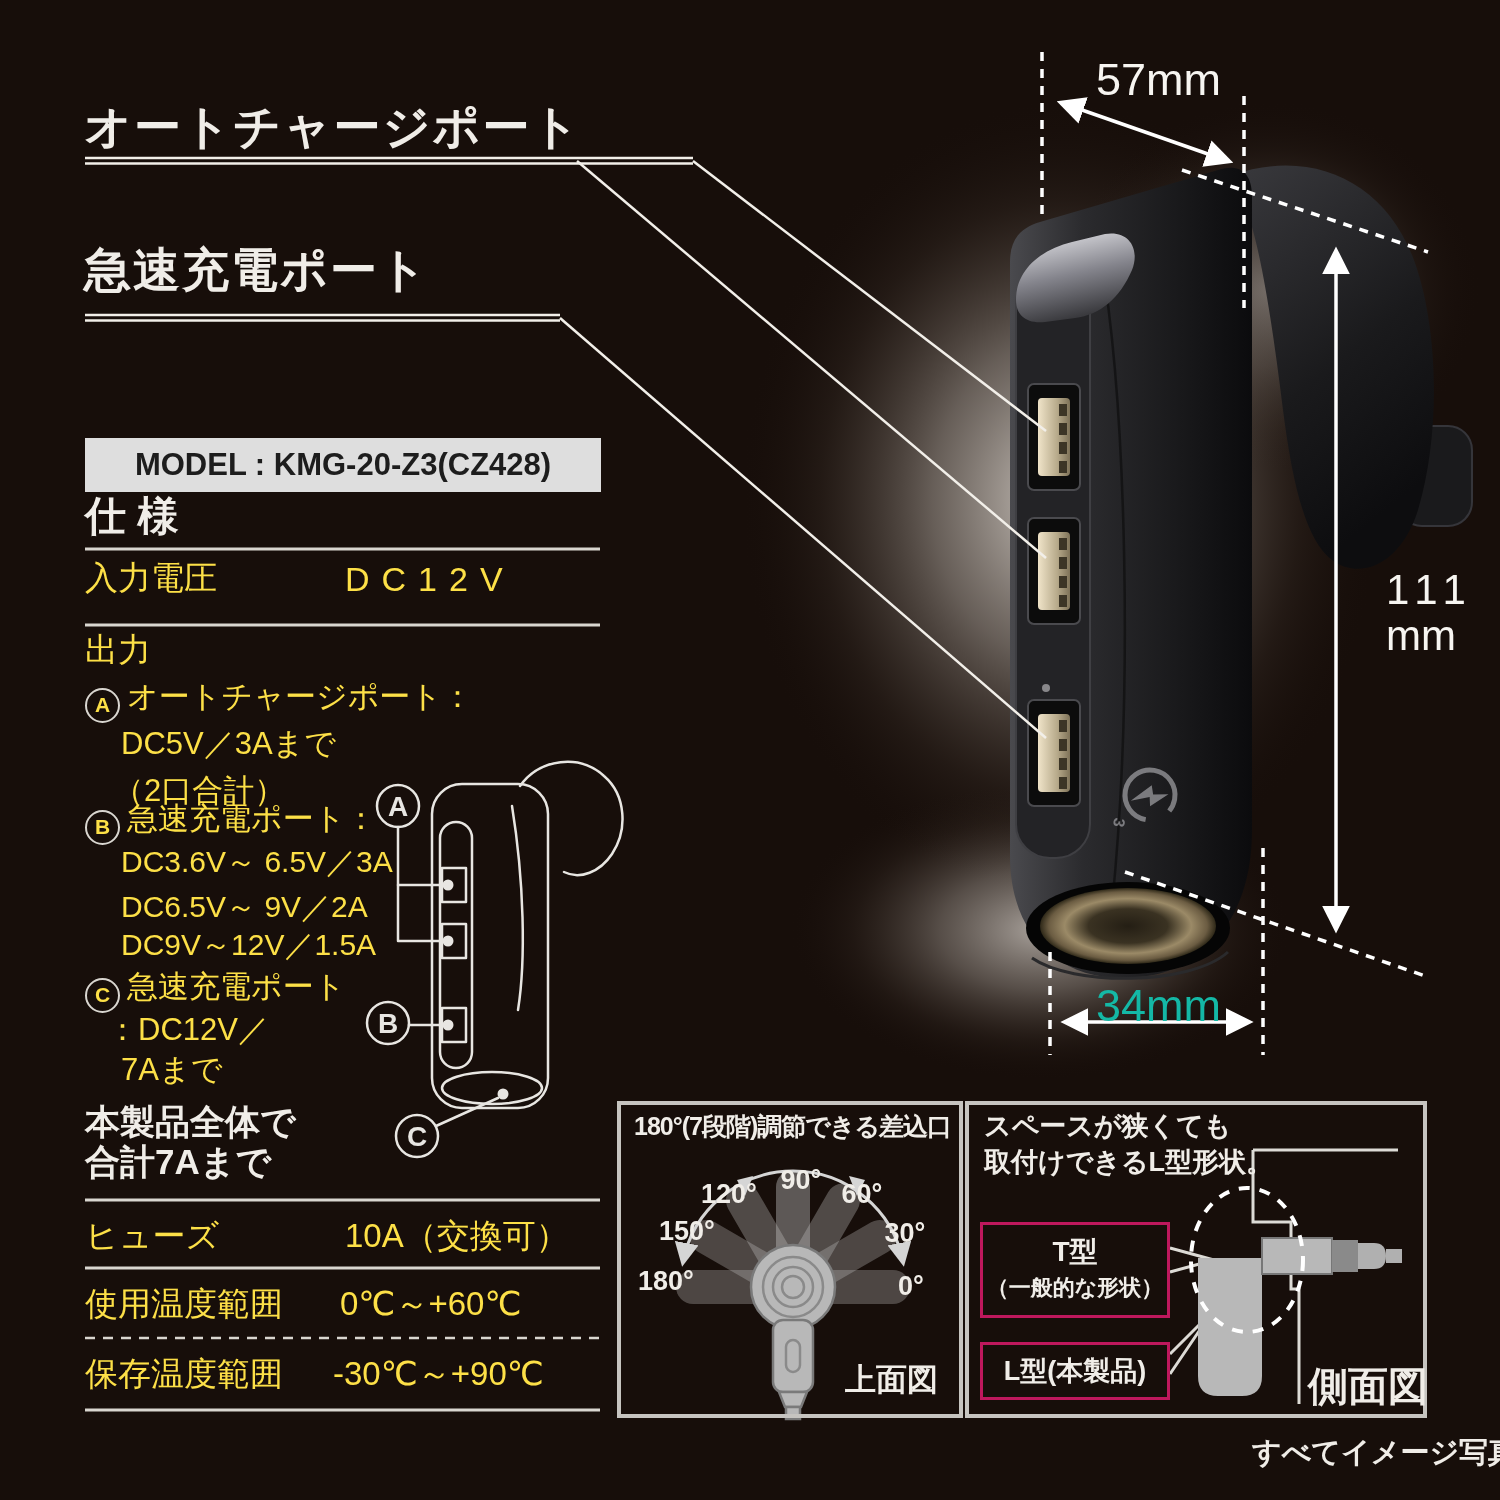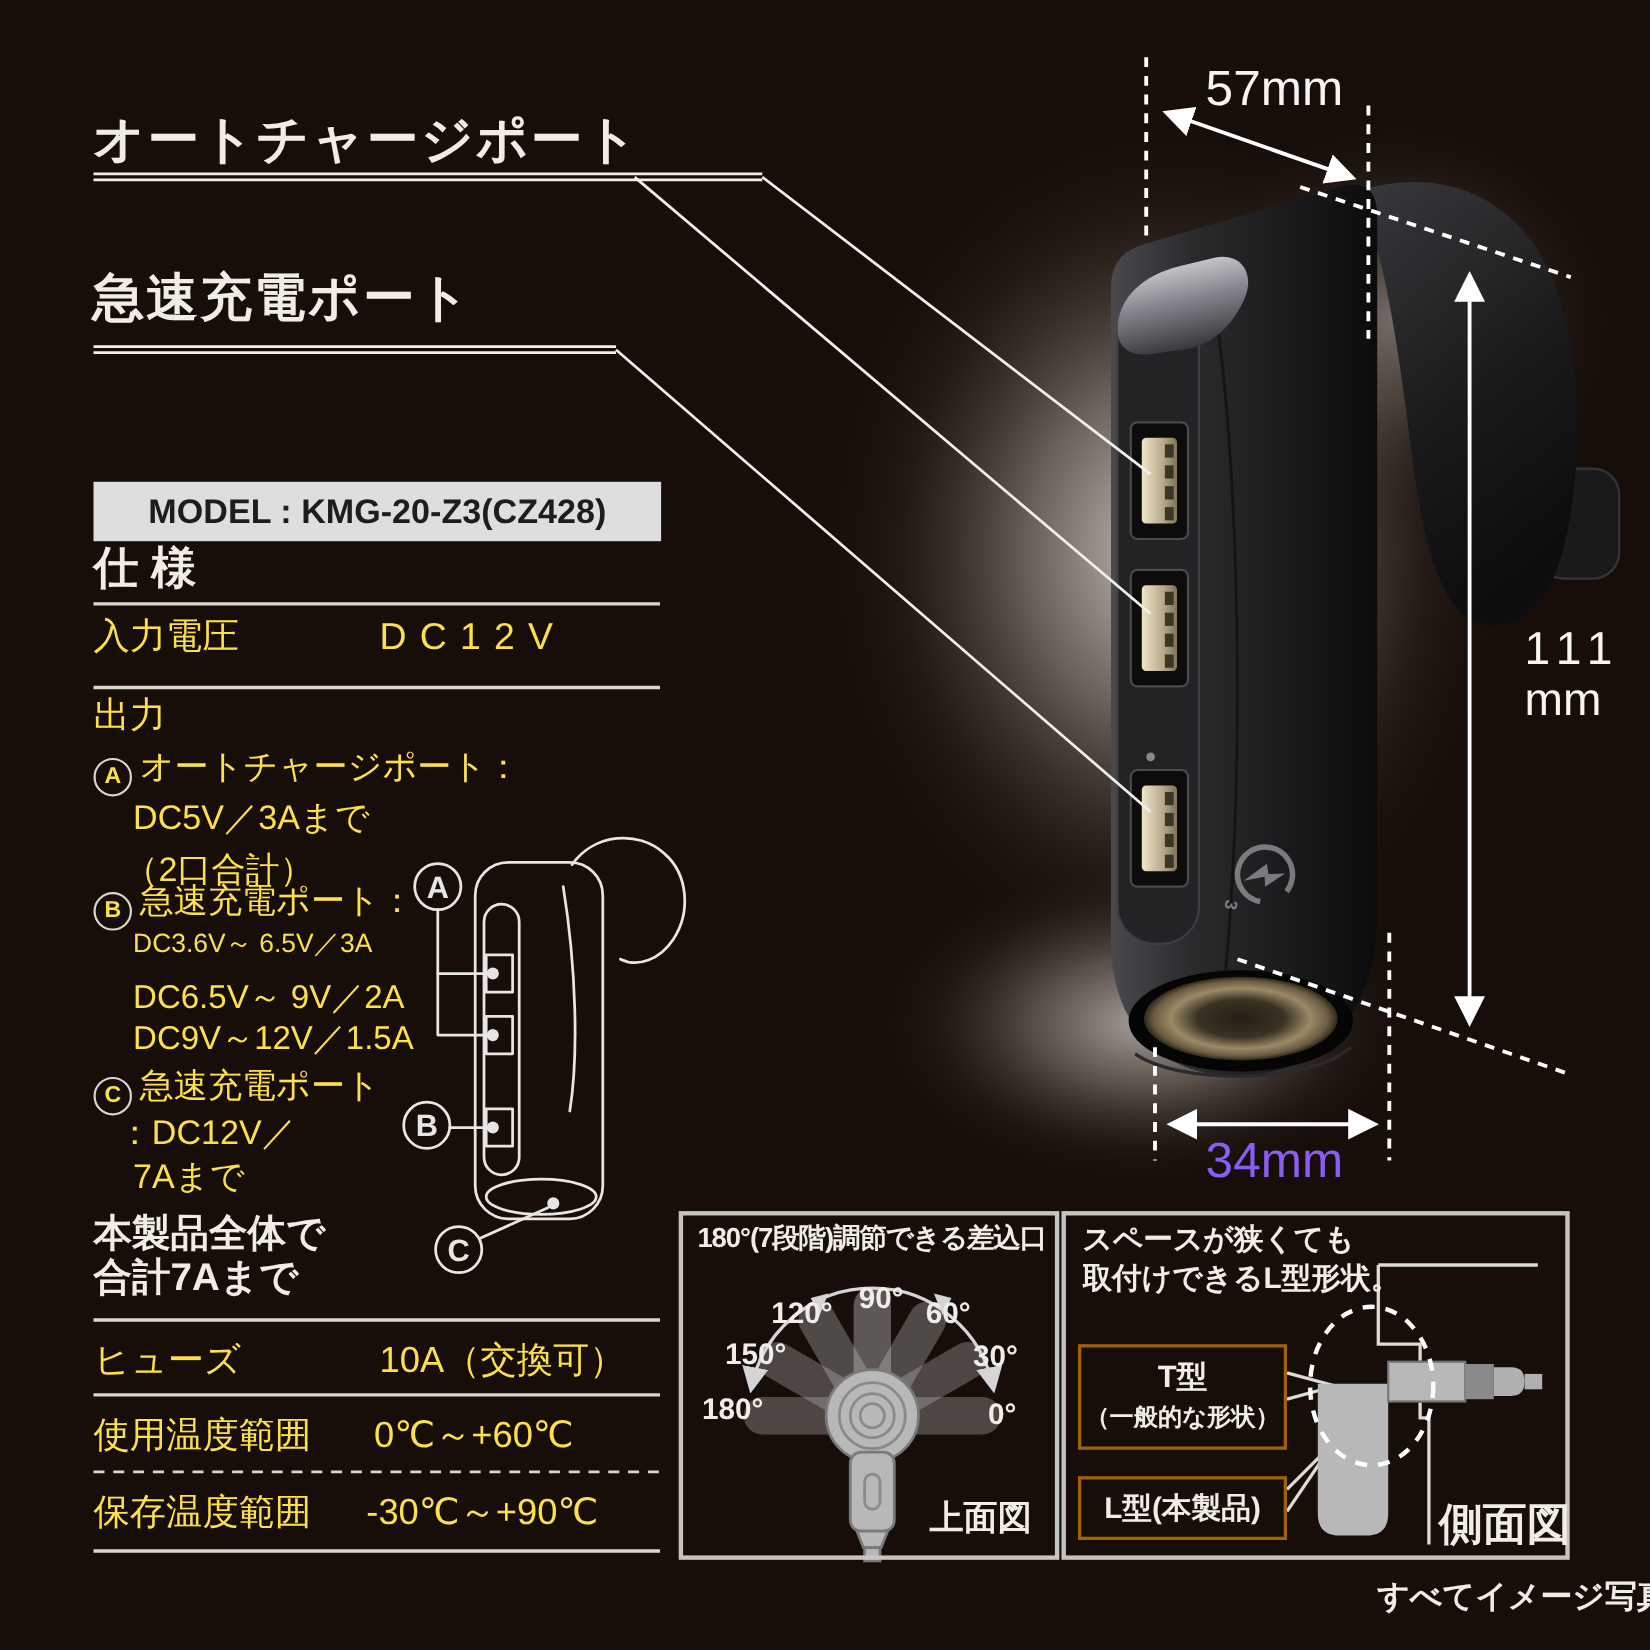--- a/index.html
+++ b/index.html
@@ -9,21 +9,21 @@
   .t{position:absolute;z-index:2;white-space:nowrap;color:#fde047;line-height:1.12;}
   .bright{color:#f0ede8;}
   .b{font-weight:bold;}
   .ctr{transform:translate(-50%,-50%);}
   .badge{display:inline-block;width:31px;height:31px;border:2.5px solid #d9d6d0;border-radius:50%;
          text-align:center;line-height:29px;font-size:21px;font-weight:bold;margin-right:7px;
          vertical-align:-5px;}
   .modelbox{position:absolute;z-index:2;left:85px;top:438px;width:516px;height:54px;background:#dedede;
             color:#1d1d1d;font-weight:bold;font-size:31px;text-align:center;line-height:54px;}
   .panel{position:absolute;z-index:2;border:4px solid #c6c4c0;box-sizing:border-box;background:transparent;}
-  .bbox{position:absolute;z-index:3;border:3px solid #a16207;box-sizing:border-box;text-align:center;
+  .bbox{position:absolute;z-index:3;border:3px solid #be185d;box-sizing:border-box;text-align:center;
         color:#f0ede8;font-weight:bold;}
 </style>
 </head>
 <body>
 
 <div class="stage">
 
 <svg class="gfx" width="1500" height="1500" viewBox="0 0 1500 1500">
   <defs>
     <radialGradient id="glowG" cx="50%" cy="50%" r="50%">
@@ -228,21 +228,21 @@
 
 <div class="t" style="left:85px;top:680px;font-size:31px;">
   <span class="badge">A</span><span>オートチャージポート：</span>
 </div>
 <div class="t" style="left:121px;top:727px;font-size:31px;">DC5V／3Aまで</div>
 <div class="t" style="left:113px;top:774px;font-size:31px;">（2口合計）</div>
 
 <div class="t" style="left:85px;top:802px;font-size:31px;">
   <span class="badge">B</span><span>急速充電ポート：</span>
 </div>
-<div class="t" style="left:121px;top:845px;font-size:24px;">DC3.6V～ 6.5V／3A</div>
+<div class="t" style="left:121px;top:845px;font-size:30px;">DC3.6V～ 6.5V／3A</div>
 <div class="t" style="left:121px;top:890px;font-size:30px;">DC6.5V～ 9V／2A</div>
 <div class="t" style="left:121px;top:928px;font-size:30px;">DC9V～12V／1.5A</div>
 
 <div class="t" style="left:85px;top:970px;font-size:31px;">
   <span class="badge">C</span><span>急速充電ポート</span>
 </div>
 <div class="t" style="left:107px;top:1013px;font-size:31px;">：DC12V／</div>
 <div class="t" style="left:121px;top:1053px;font-size:31px;">7Aまで</div>
 
 <div class="t bright b" style="left:85px;top:1102px;font-size:35px;">本製品全体で</div>
@@ -262,21 +262,21 @@
         <path d="M85,1200 H600"></path>
     <path d="M85,1268 H600"></path>
         <path d="M85,1338 H600" stroke-dasharray="10 8" stroke-width="2.5"></path>
         <path d="M85,1410 H600"></path>
   </g>
 </svg>
 
 <div class="t b" style="left:1096px;top:55px;font-size:45px;color:#f7f5f1;font-weight:normal;">57mm</div>
 <div class="t" style="left:1386px;top:566px;font-size:42px;letter-spacing:8px;color:#f7f5f1;">111</div>
 <div class="t" style="left:1386px;top:612px;font-size:42px;color:#f7f5f1;">mm</div>
-<div class="t" style="left:1096px;top:1030px;font-size:45px;color:#8b5cf6;">34mm</div>
+<div class="t" style="left:1096px;top:981px;font-size:45px;color:#14b8a6;">34mm</div>
 
 <div class="panel" style="left:617px;top:1101px;width:346px;height:317px;"></div>
 <div class="panel" style="left:965px;top:1101px;width:462px;height:317px;"></div>
 
 <div class="t bright b" style="left:634px;top:1112px;font-size:25px;letter-spacing:-1px;">180°(7段階)調節できる差込口</div>
 
 <div class="t bright b ctr" style="left:801px;top:1180px;font-size:27px;">90°</div>
 <div class="t bright b ctr" style="left:862px;top:1194px;font-size:27px;">60°</div>
 <div class="t bright b ctr" style="left:729px;top:1194px;font-size:27px;">120°</div>
 <div class="t bright b ctr" style="left:905px;top:1233px;font-size:27px;">30°</div>

